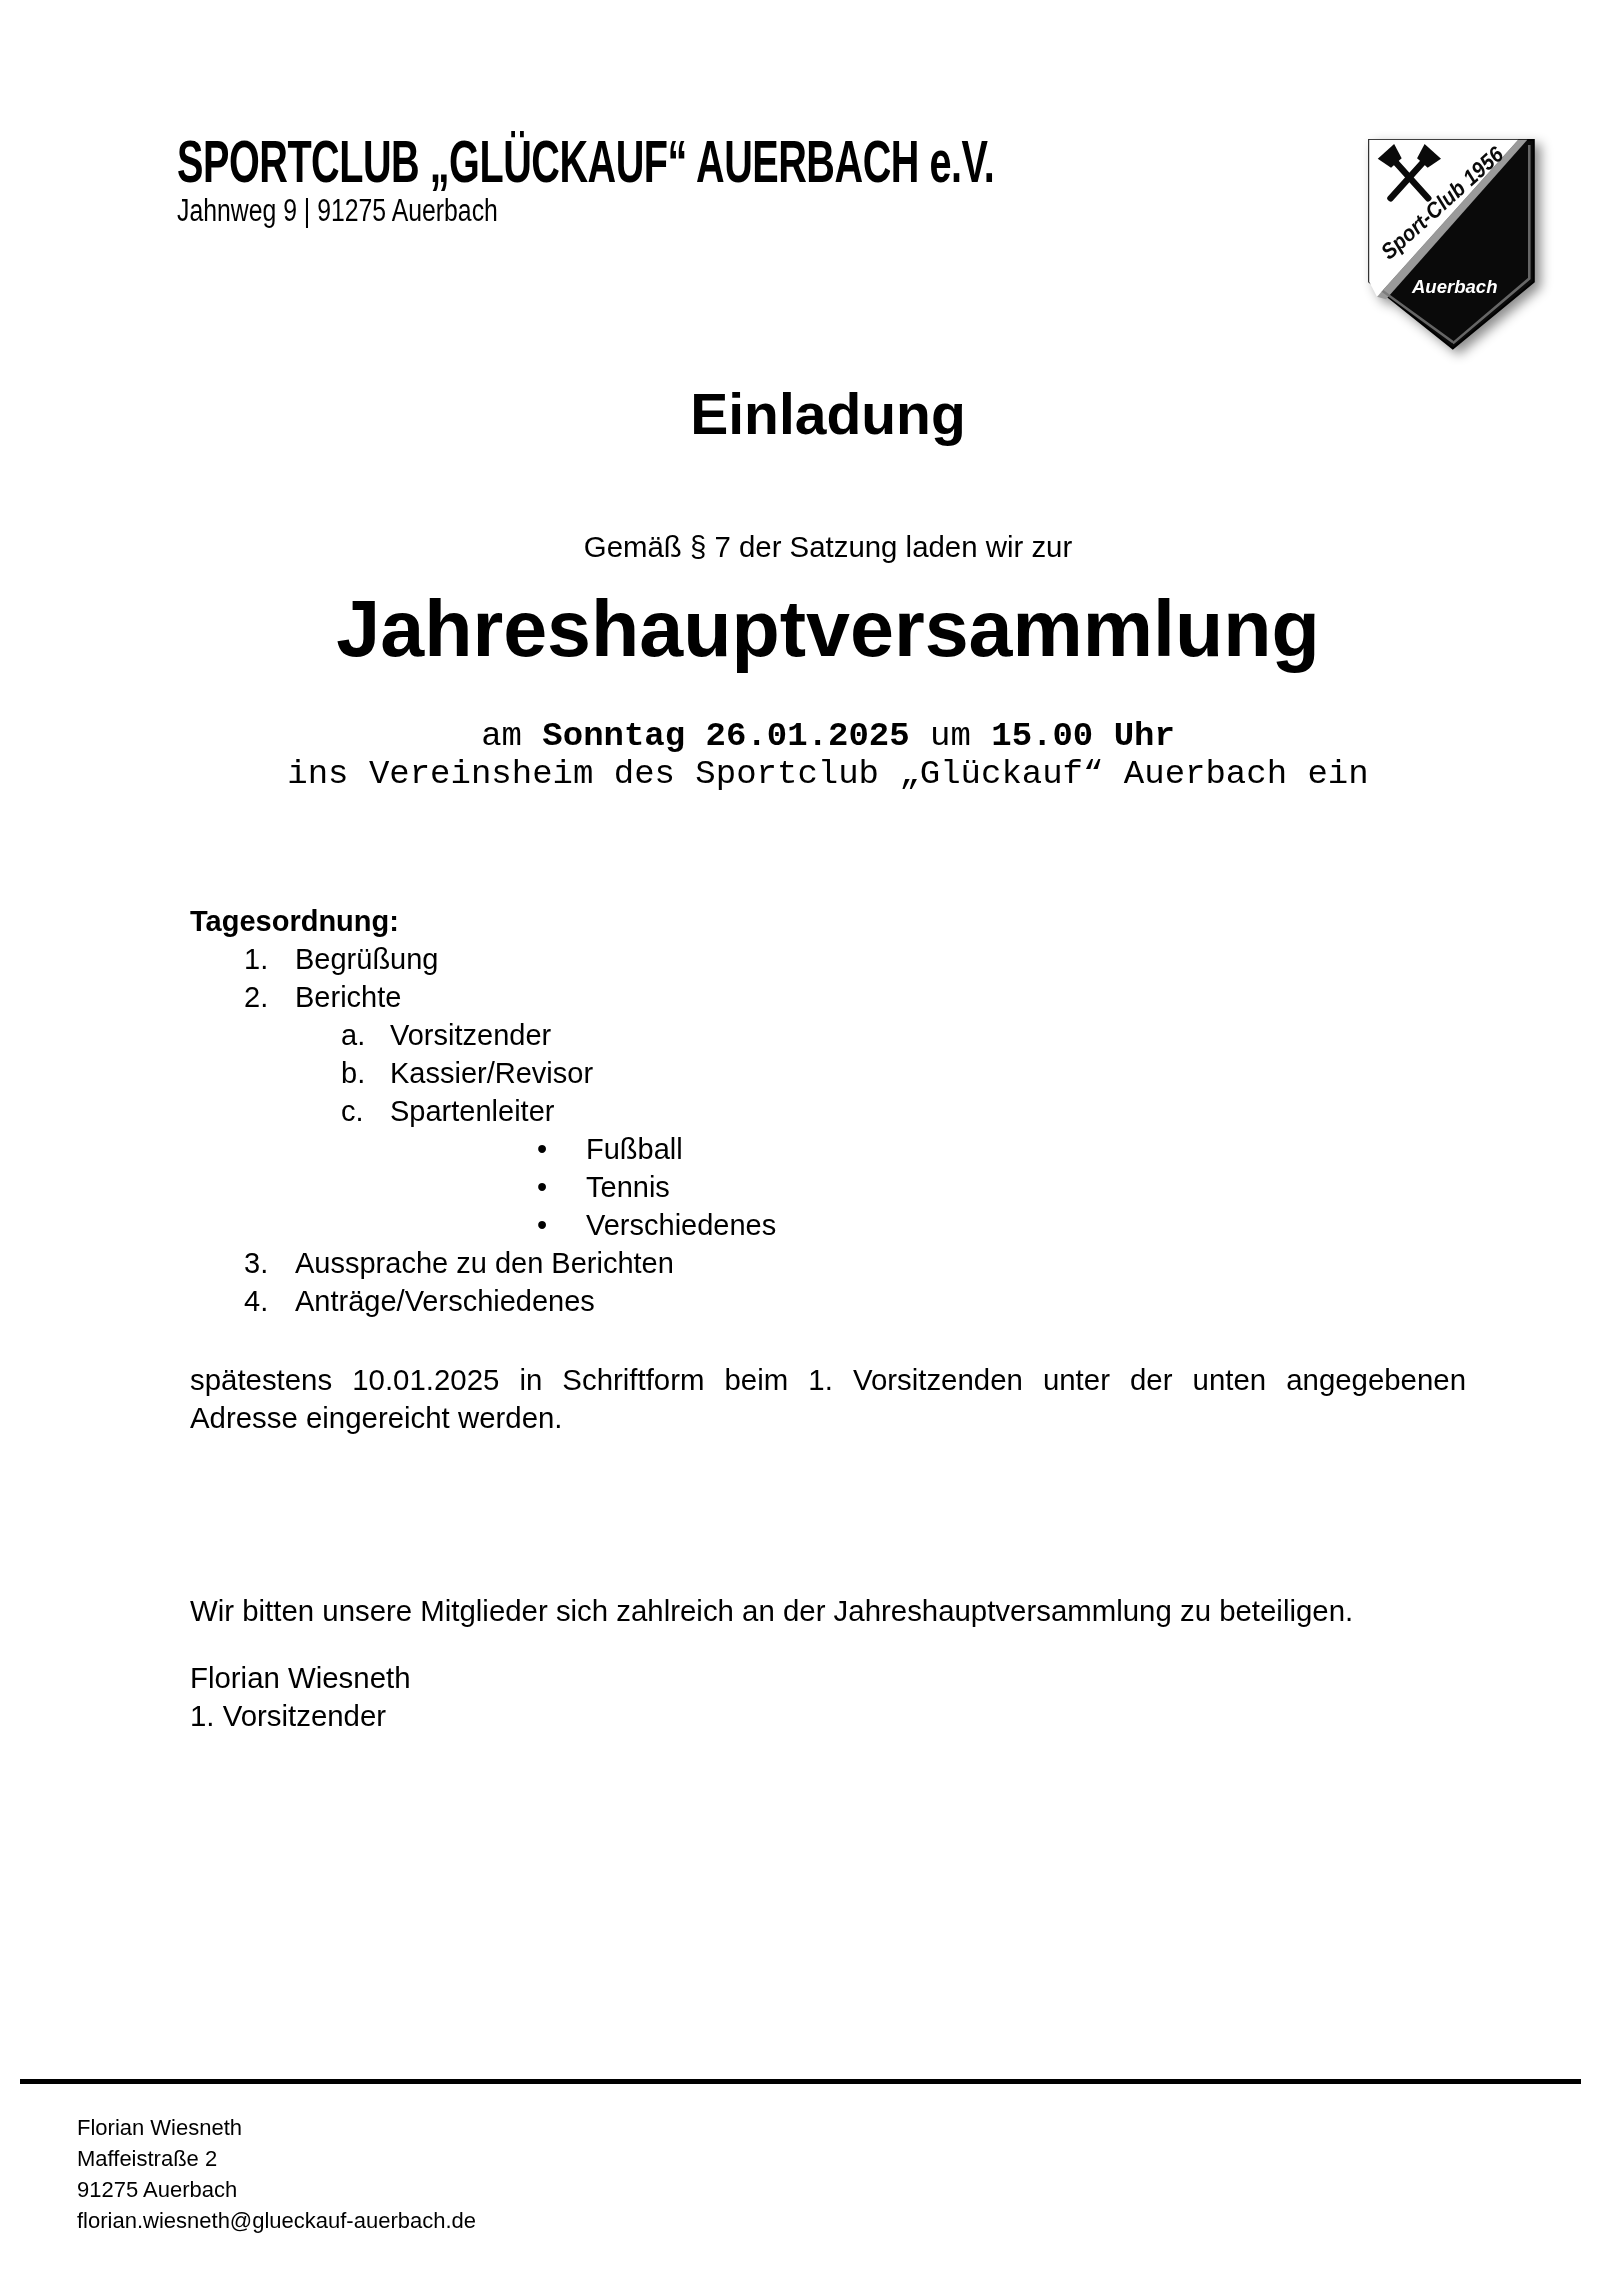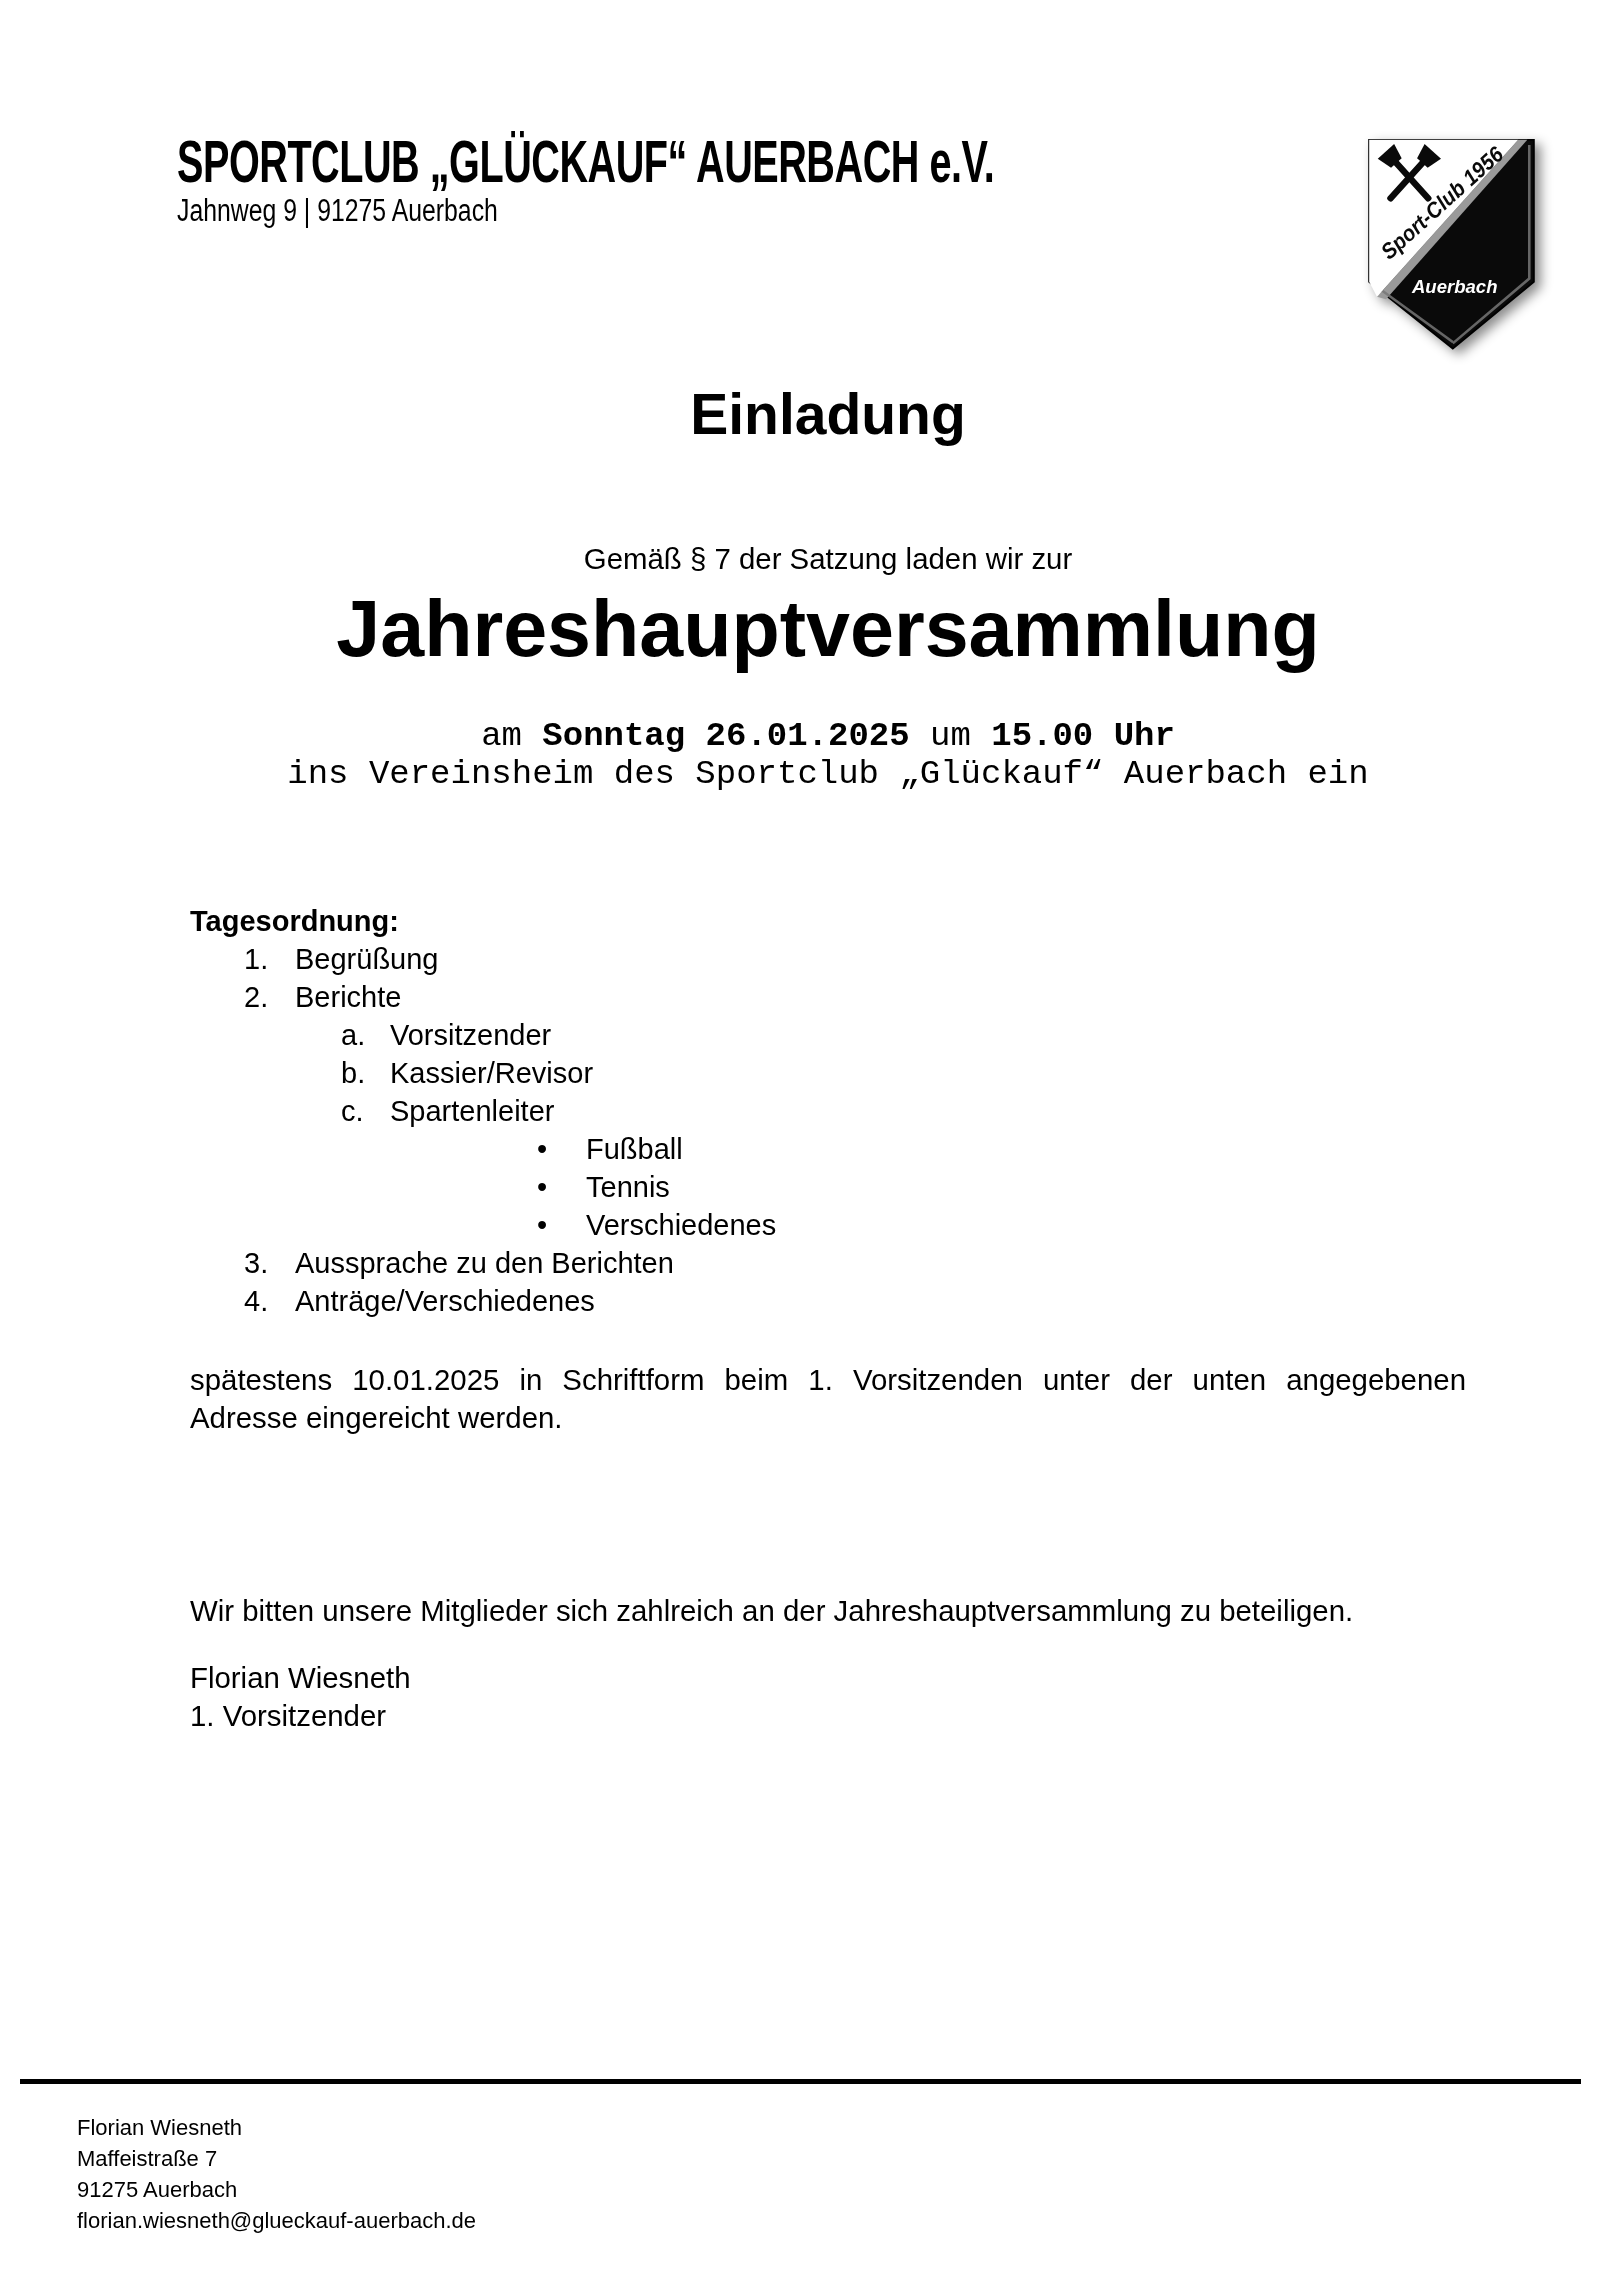--- a/index.html
+++ b/index.html
@@ -13,21 +13,21 @@
   .club-address{margin-top:2.6px;font-size:31px;line-height:1;white-space:nowrap;
              transform:scaleX(0.80);transform-origin:0 0;}
 
   
   .logo{position:absolute;left:1364px;top:99px;width:175px;height:221px;}
   .logo svg{width:100%;height:100%;filter:drop-shadow(6.5px 5.2px 5.9px rgba(0,0,0,.45));}
 
   
   .center{position:absolute;left:190px;width:1276px;text-align:center;}
   .title{margin:0;top:350px;font-size:57px;font-weight:bold;line-height:1;white-space:nowrap;}
-  .intro-line{top:504px;font-size:29.4px;line-height:38px;white-space:nowrap;}
+  .intro-line{top:492px;font-size:29.4px;line-height:38px;white-space:nowrap;}
   .subtitle{margin:0;top:553px;font-size:79px;font-weight:bold;line-height:1;white-space:nowrap;}
   .datevenue{top:681px;font-size:34px;line-height:38px;white-space:nowrap;font-family:Liberation Mono, monospace;}
   .pre{white-space:pre;}
 
   
   .agenda{position:absolute;left:190px;top:866px;width:1276px;font-size:29px;line-height:38px;}
   .agenda-heading{font-weight:bold;}
   .li{position:relative;}
   .li .marker{position:absolute;}
   .lvl1{padding-left:105px;} .lvl1 .marker{left:54px;}
@@ -111,19 +111,19 @@
 
   <div class="signature">
     <div>Florian Wiesneth</div>
     <div>1. Vorsitzender</div>
   </div>
 
   <div class="footer-rule"></div>
 
   <footer class="footer">
     <div>Florian Wiesneth</div>
-    <div>Maffeistraße 7</div>
+    <div>Maffeistraße 2</div>
     <div>91275 Auerbach</div>
     <div>florian.wiesneth@glueckauf-auerbach.de</div>
   </footer>
 
 </div>
 
 
 </body></html>

